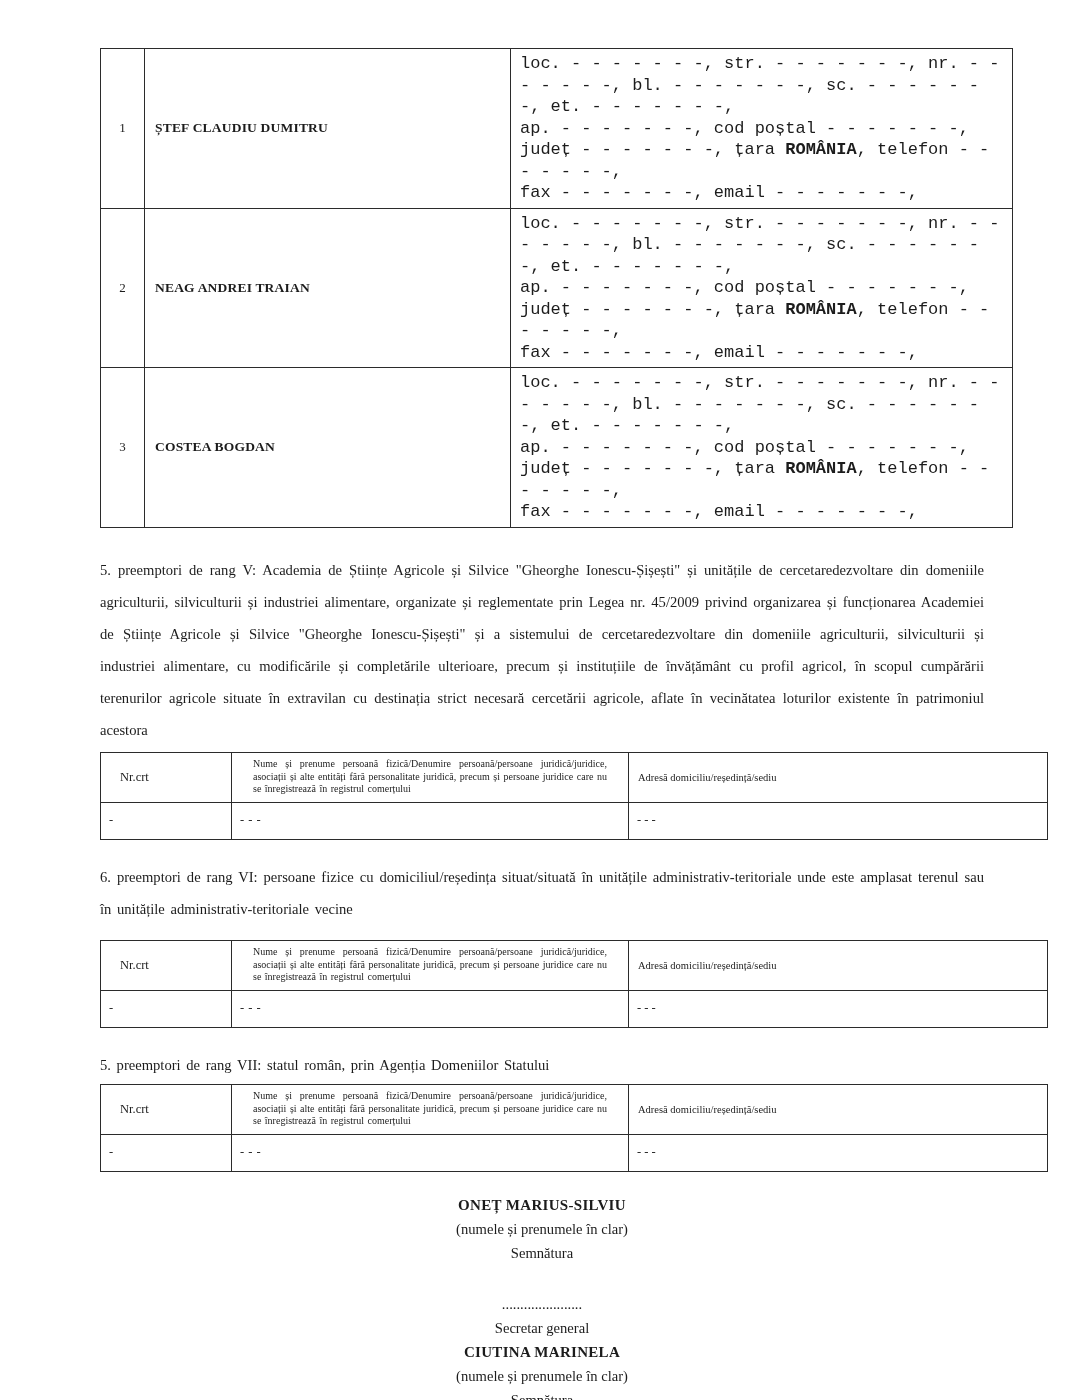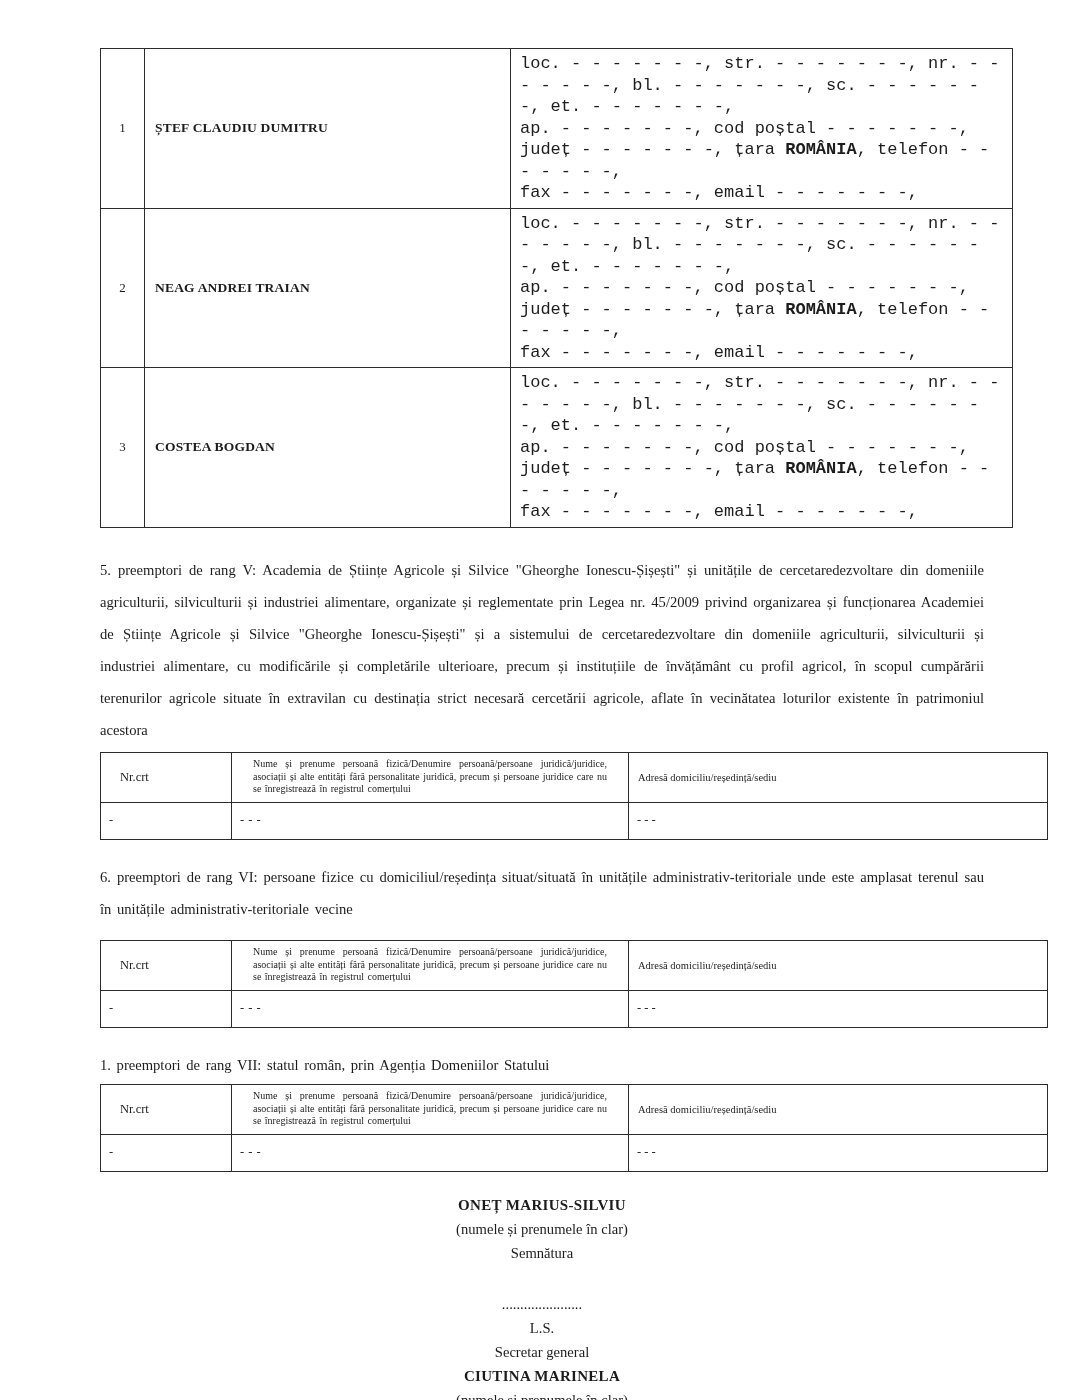--- a/index.html
+++ b/index.html
@@ -125,42 +125,41 @@
           <td class="p-addr">Adresă domiciliu/reședință/sediu</td>
         </tr>
         <tr class="row">
           <td class="p-nr">-</td>
           <td class="p-name">- - -</td>
           <td class="p-addr">- - -</td>
         </tr>
       </tbody>
     </table>
 
-    <div class="para para-7">1. preemptori de rang VII: statul român, prin Agenția Domeniilor Statului</div>
+    <div class="para para-7">5. preemptori de rang VII: statul român, prin Agenția Domeniilor Statului</div>
     <table class="doc-table t2">
       <tbody>
         <tr class="hdr">
           <td class="p-nr">Nr.crt</td>
           <td class="p-name">Nume și prenume persoană fizică/Denumire persoană/persoane juridică/juridice, asociații și alte entități fără personalitate juridică, precum și persoane juridice care nu se înregistrează în registrul comerțului</td>
           <td class="p-addr">Adresă domiciliu/reședință/sediu</td>
         </tr>
         <tr class="row">
           <td class="p-nr">-</td>
           <td class="p-name">- - -</td>
           <td class="p-addr">- - -</td>
         </tr>
       </tbody>
     </table>
 
     <div class="sig-block">
       <div class="sig-line sig-name">ONEȚ MARIUS-SILVIU</div>
       <div class="sig-line">(numele și prenumele în clar)</div>
       <div class="sig-line">Semnătura</div>
       <div class="sig-line dots-1">......................</div>
-      <div class="sig-line">L.S.</div>
       <div class="sig-line">Secretar general</div>
       <div class="sig-line sig-name">CIUTINA MARINELA</div>
       <div class="sig-line">(numele și prenumele în clar)</div>
       <div class="sig-line">Semnătura</div>
       <div class="sig-line dots-2">......................</div>
     </div>
 
     <div class="date-line">
       <span>Data</span>
       <span class="date-value">17.09.2024</span>

